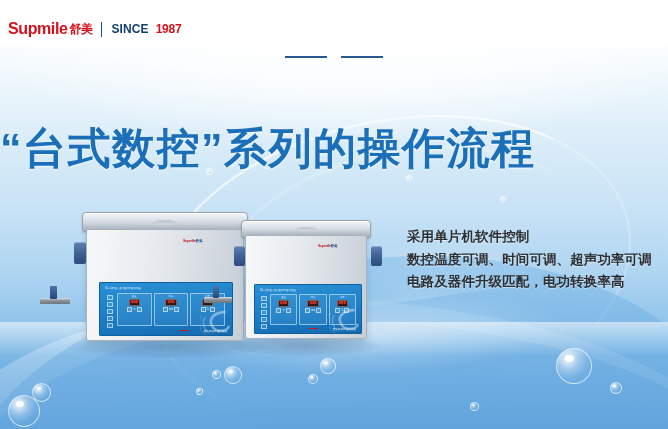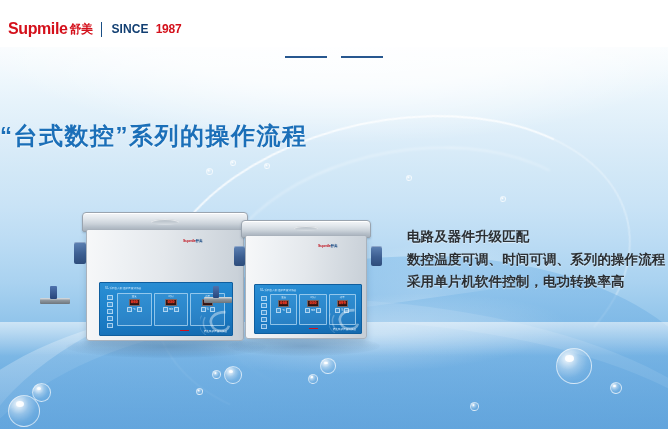--- a/index.html
+++ b/index.html
@@ -184,21 +184,21 @@
   .subtitle .red {
     color: #d4101b;
   }
 
   
   .headline {
     position: absolute;
     left: 0; top: 120px;
     width: 529px;
     text-align: left;
-    font-size: 24px;
+    font-size: 43px;
     font-weight: 700;
     color: #1b6fb8;
     letter-spacing: 1.5px;
     white-space: nowrap;
     text-shadow: 0 1px 2px rgba(255,255,255,0.75);
   }
 
   
   .bullets {
     position: absolute;
@@ -569,18 +569,18 @@
       </div>
     </div>
 
     <div class="valve" style="left:-34px; top:66px; width:32px; height:24px;">
       <div class="valve-pipe" style="left:0; top:11px; width:28px; height:6px;"></div>
       <div class="valve-knob" style="left:9px; top:0; width:6px; height:12px;"></div>
     </div>
   </div>
 
   <div class="bullets">
-    <div class="bullet">电路及器件升级匹配</div>
-    <div class="bullet">数控温度可调、时间可调、系列的操作流程</div>
-    <div class="bullet">采用单片机软件控制，电功转换率高</div>
+    <div class="bullet">采用单片机软件控制</div>
+    <div class="bullet">数控温度可调、时间可调、超声功率可调</div>
+    <div class="bullet">电路及器件升级匹配，电功转换率高</div>
   </div>
 
 </div>
 
 </body></html>

